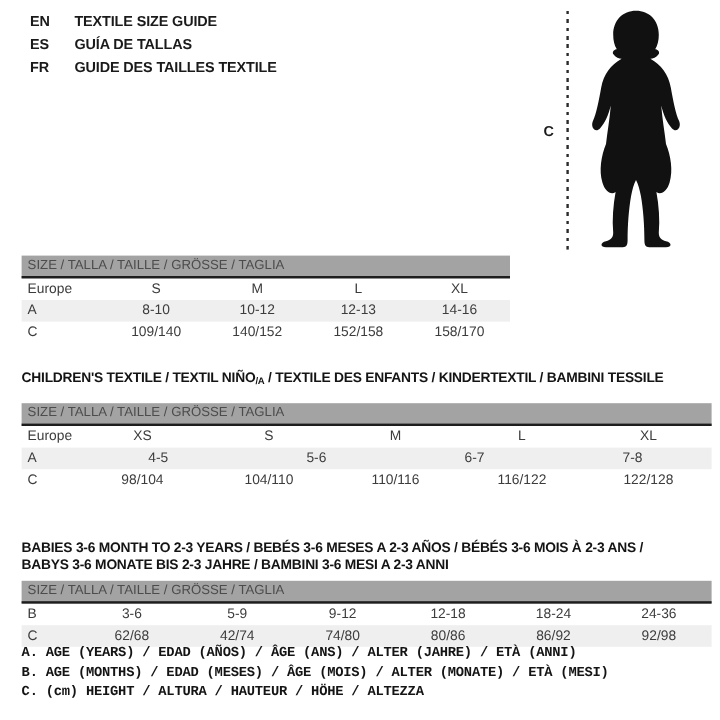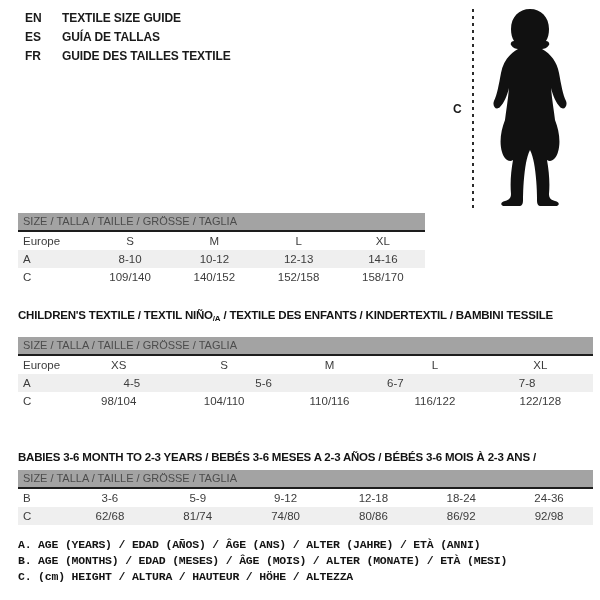--- a/index.html
+++ b/index.html
@@ -115,35 +115,36 @@
       <span class="cell">104/110</span>
       <span class="cell">110/116</span>
       <span class="cell">116/122</span>
       <span class="cell">122/128</span>
     </div>
   </div>
 
   <div class="tbl tbl-3">
     <div class="tbl-title">
       <div>BABIES 3-6 MONTH TO 2-3 YEARS / BEBÉS 3-6 MESES A 2-3 AÑOS / BÉBÉS 3-6 MOIS À 2-3 ANS /</div>
+      <div>BABYS 3-6 MONATE BIS 2-3 JAHRE / BAMBINI 3-6 MESI A 2-3 ANNI</div>
     </div>
     <div class="sizebar">SIZE / TALLA / TAILLE / GRÖSSE / TAGLIA</div>
     <div class="row">
       <span class="lab">B</span>
       <span class="cell">3-6</span>
       <span class="cell">5-9</span>
       <span class="cell">9-12</span>
       <span class="cell">12-18</span>
       <span class="cell">18-24</span>
       <span class="cell">24-36</span>
     </div>
     <div class="row alt">
       <span class="lab">C</span>
       <span class="cell">62/68</span>
-      <span class="cell">81/74</span>
+      <span class="cell">42/74</span>
       <span class="cell">74/80</span>
       <span class="cell">80/86</span>
       <span class="cell">86/92</span>
       <span class="cell">92/98</span>
     </div>
   </div>
 
   <div class="notes">
     <div class="note">A. AGE (YEARS) / EDAD (AÑOS) / ÂGE (ANS) / ALTER (JAHRE) / ETÀ (ANNI)</div>
     <div class="note">B. AGE (MONTHS) / EDAD (MESES) / ÂGE (MOIS) / ALTER (MONATE) / ETÀ (MESI)</div>

